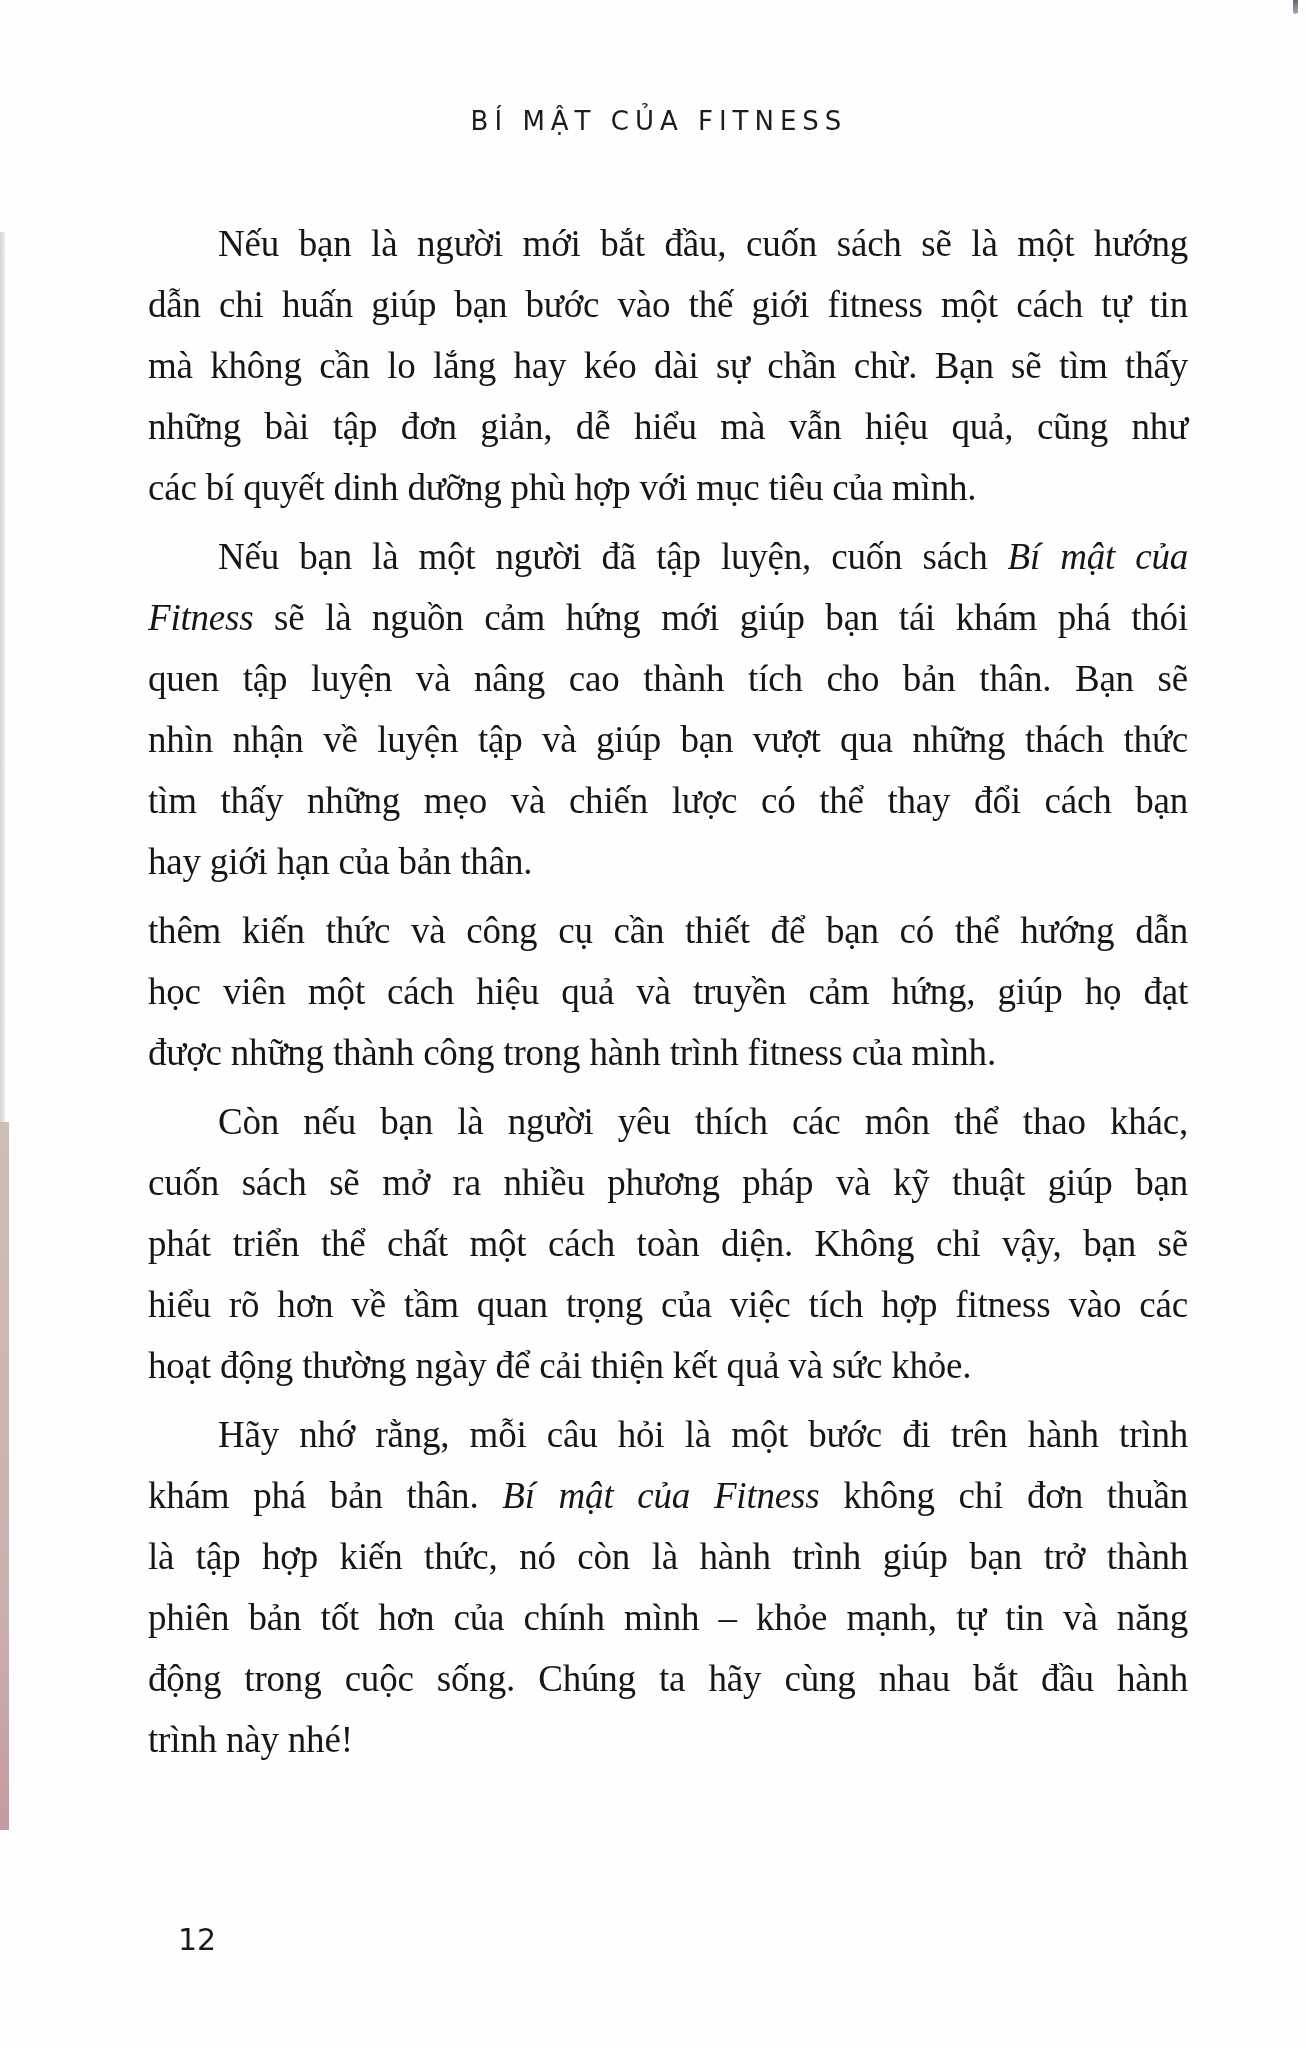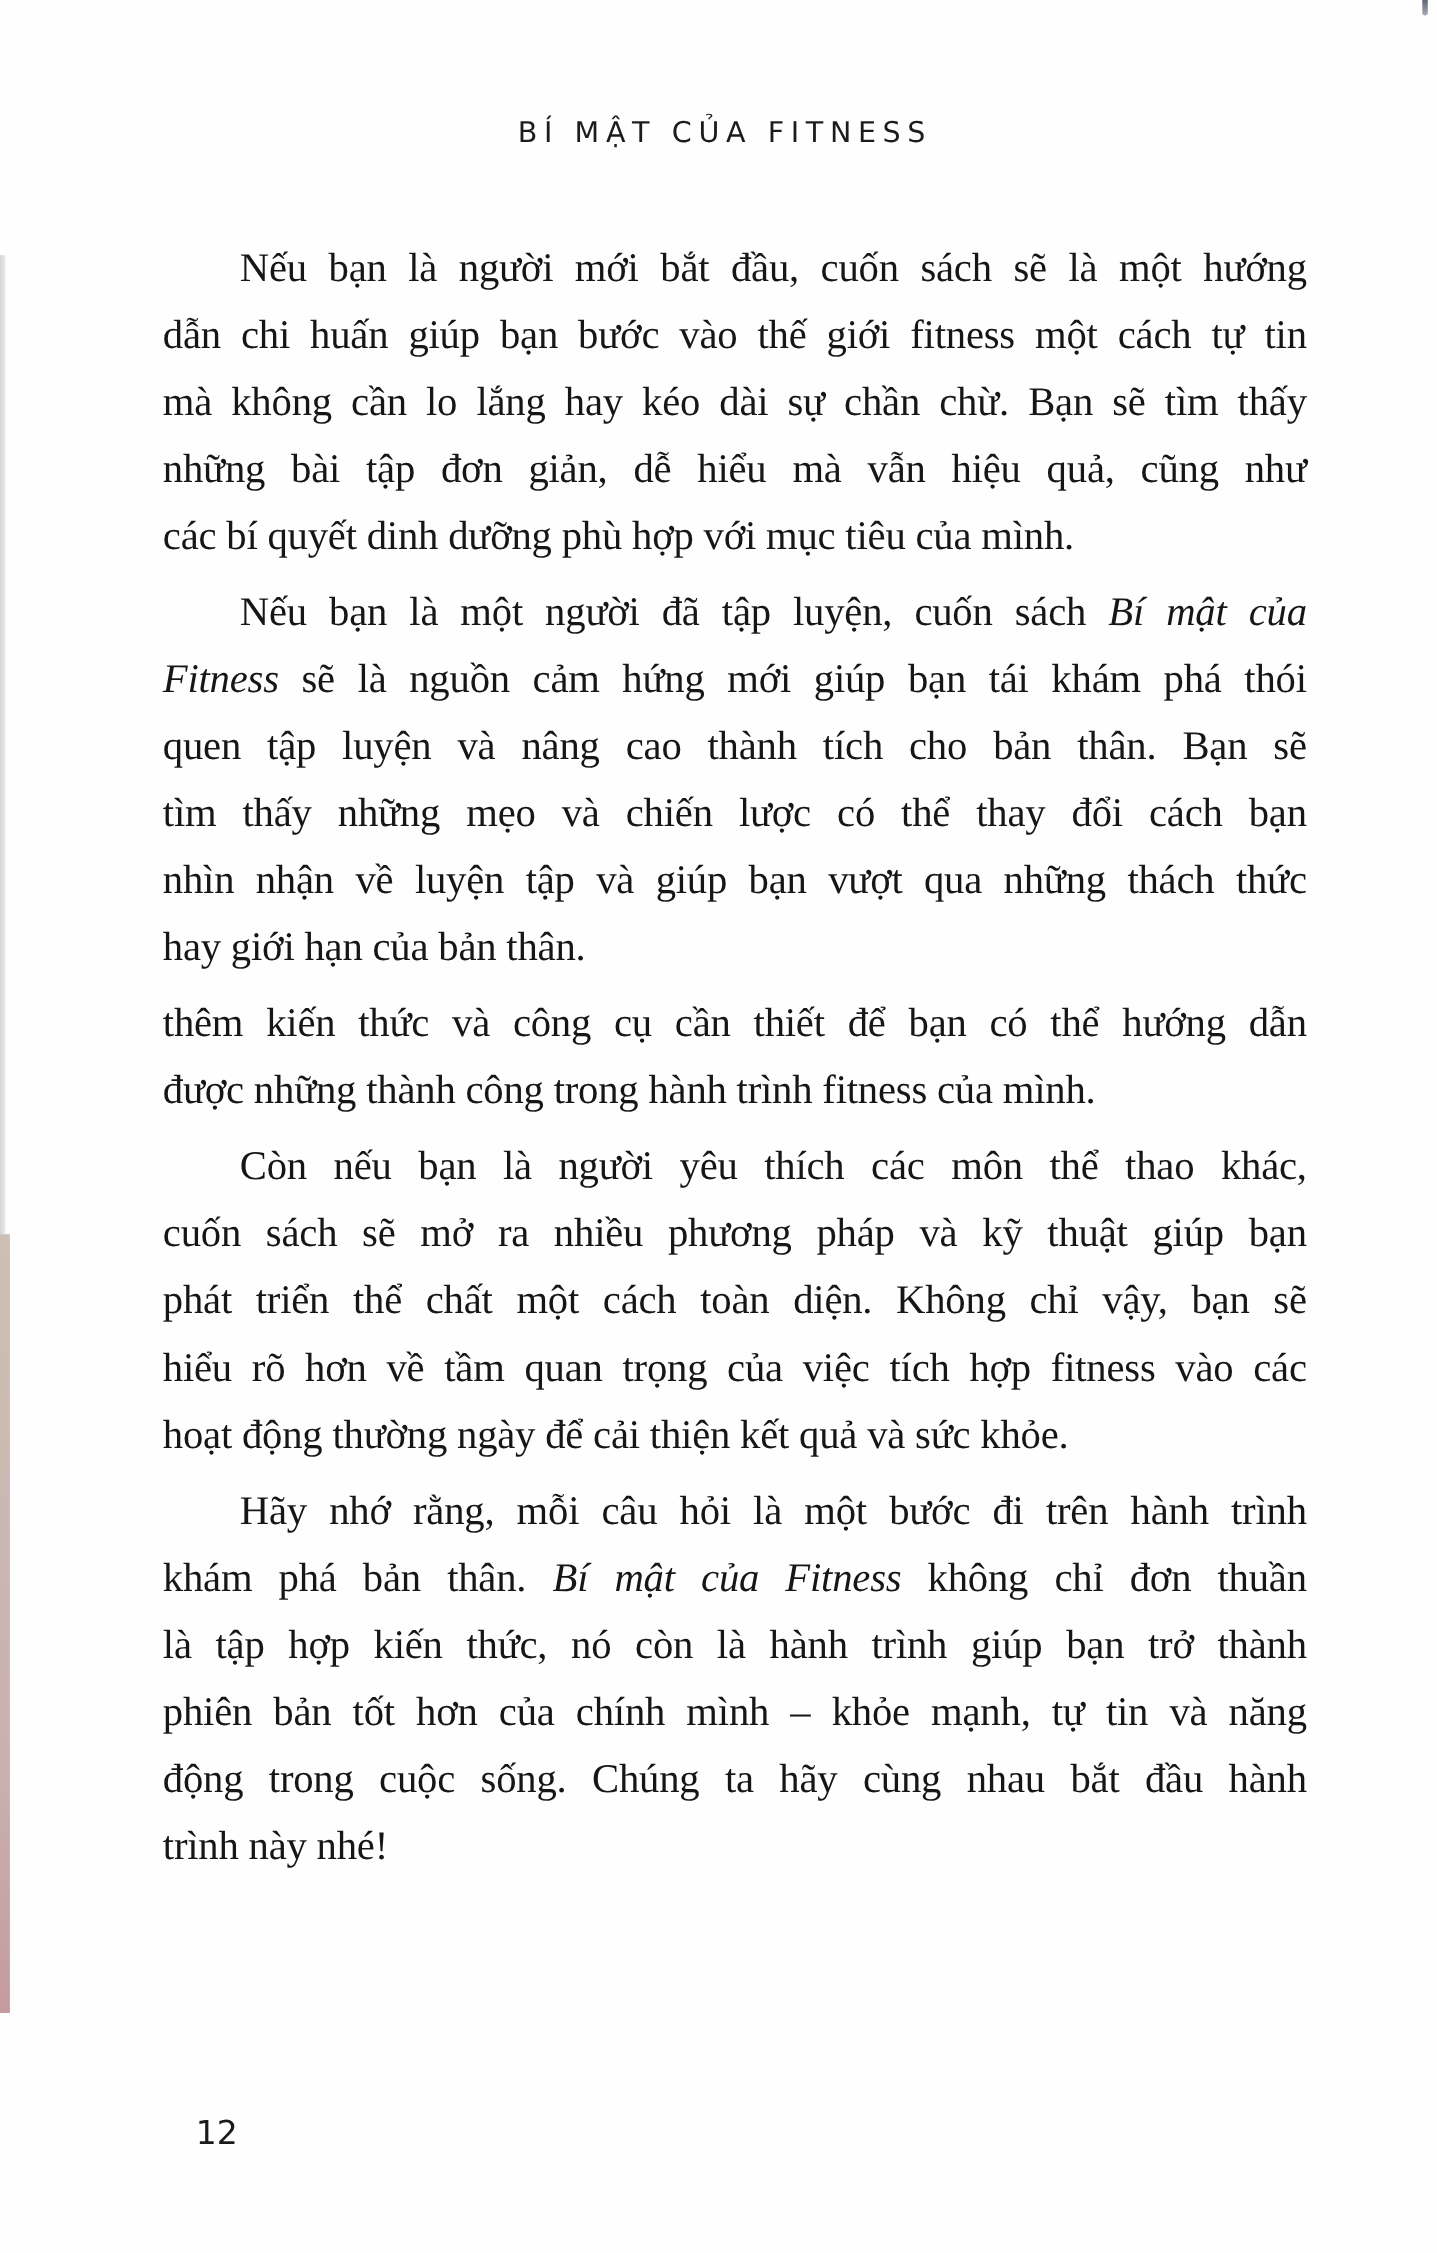--- a/index.html
+++ b/index.html
@@ -109,27 +109,28 @@
     <span class="line">dẫn chi huấn giúp bạn bước vào thế giới fitness một cách tự tin</span>
     <span class="line">mà không cần lo lắng hay kéo dài sự chần chừ. Bạn sẽ tìm thấy</span>
     <span class="line">những bài tập đơn giản, dễ hiểu mà vẫn hiệu quả, cũng như</span>
     <span class="line last">các bí quyết dinh dưỡng phù hợp với mục tiêu của mình.</span>
   </div>
 
   <div class="para">
     <span class="line first"><span class="seg">Nếu bạn là một người đã tập luyện, cuốn sách </span><em>Bí mật của</em></span>
     <span class="line"><em>Fitness</em><span class="seg"> sẽ là nguồn cảm hứng mới giúp bạn tái khám phá thói</span></span>
     <span class="line">quen tập luyện và nâng cao thành tích cho bản thân. Bạn sẽ</span>
+    <span class="line">nhìn nhận về luyện tập và giúp bạn vượt qua những thách thức</span>
     <span class="line">tìm thấy những mẹo và chiến lược có thể thay đổi cách bạn</span>
-    <span class="line">nhìn nhận về luyện tập và giúp bạn vượt qua những thách thức</span>
     <span class="line last">hay giới hạn của bản thân.</span>
   </div>
 
   <div class="para">
     <span class="line">thêm kiến thức và công cụ cần thiết để bạn có thể hướng dẫn</span>
+    <span class="line">học viên một cách hiệu quả và truyền cảm hứng, giúp họ đạt</span>
     <span class="line last">được những thành công trong hành trình fitness của mình.</span>
   </div>
 
   <div class="para">
     <span class="line first">Còn nếu bạn là người yêu thích các môn thể thao khác,</span>
     <span class="line">cuốn sách sẽ mở ra nhiều phương pháp và kỹ thuật giúp bạn</span>
     <span class="line">phát triển thể chất một cách toàn diện. Không chỉ vậy, bạn sẽ</span>
     <span class="line">hiểu rõ hơn về tầm quan trọng của việc tích hợp fitness vào các</span>
     <span class="line last">hoạt động thường ngày để cải thiện kết quả và sức khỏe.</span>
   </div>

